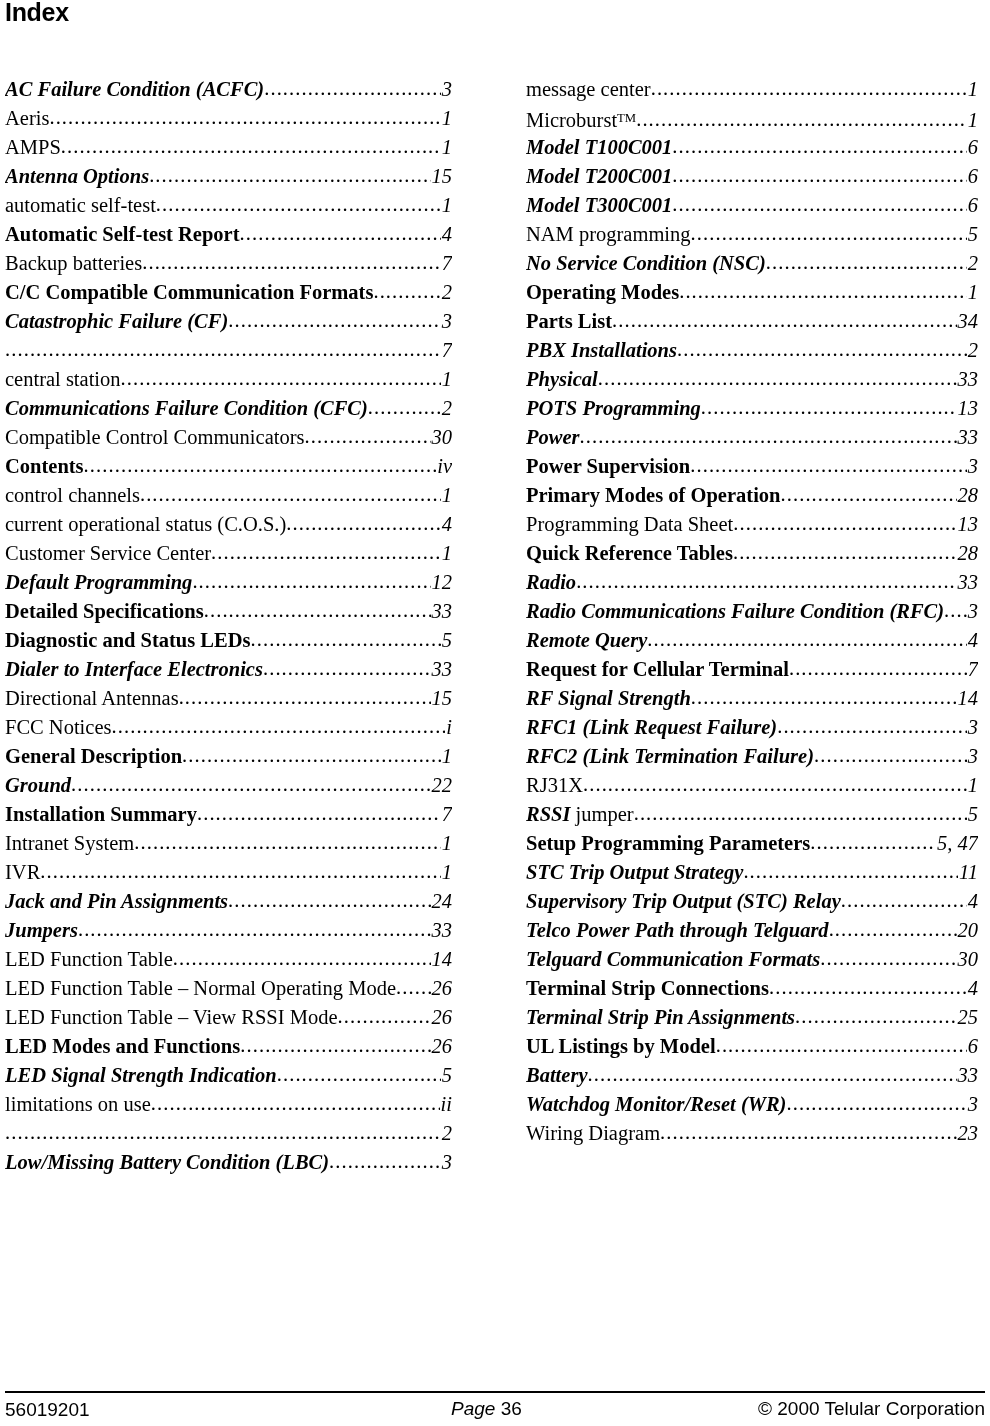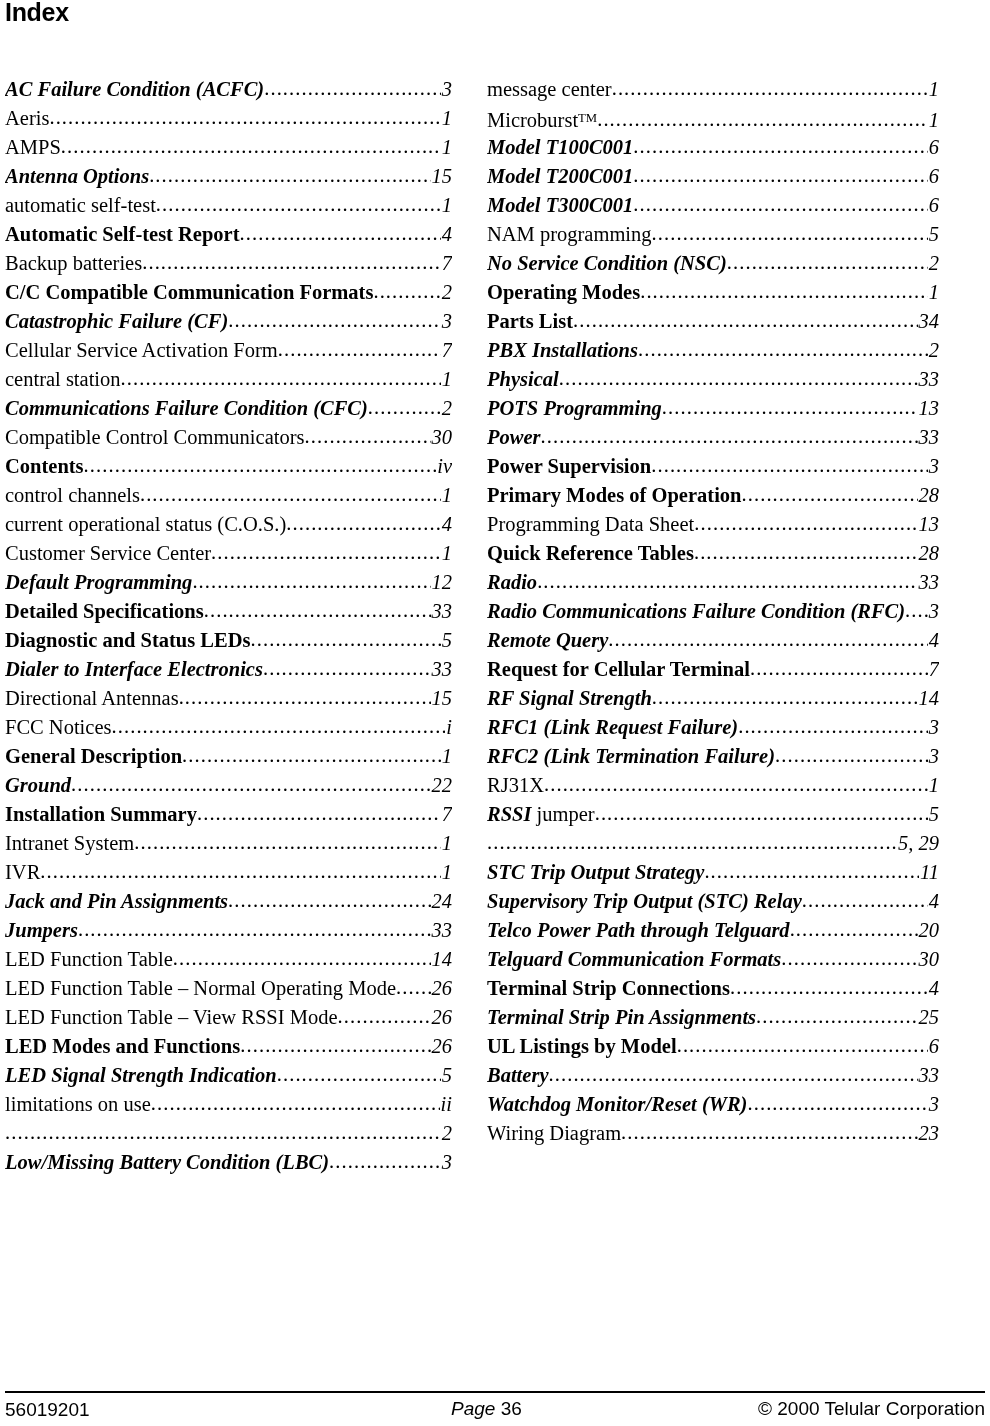--- a/index.html
+++ b/index.html
@@ -35,21 +35,21 @@
     line-height: 28px;
   }
 
   
   .col {
     position: absolute;
     top: 27px;
     margin-top: 48px;
   }
   .col-left  { left: 5px;   width: 447px; }
-  .col-right { left: 487px; width: 452px; }
+  .col-right { left: 526px; width: 452px; }
 
   
   .entry {
     display: flex;
     align-items: baseline;
     width: 100%;
     height: 29px;
     font-size: 20.5px;
     line-height: 29px;
     white-space: nowrap;
@@ -172,21 +172,20 @@
         <span class="label">C/C Compatible Communication Formats</span>
         <span class="leader">.......................................................................................................................................................................................................</span>
         <span class="page">2</span>
       </div>
       <div class="entry s-bi gap">
         <span class="label">Catastrophic Failure (CF)</span>
         <span class="leader">.......................................................................................................................................................................................................</span>
         <span class="page">3</span>
       </div>
       <div class="entry s-plain">
-        <span class="label">Cellular Service Activation Form</span>
         <span class="leader">.......................................................................................................................................................................................................</span>
         <span class="page">7</span>
       </div>
       <div class="entry s-plain">
         <span class="label">central station</span>
         <span class="leader">.......................................................................................................................................................................................................</span>
         <span class="page">1</span>
       </div>
       <div class="entry s-bi">
         <span class="label">Communications Failure Condition (CFC)</span>
@@ -449,22 +448,23 @@
         <span class="label">RJ31X</span>
         <span class="leader">.......................................................................................................................................................................................................</span>
         <span class="page">1</span>
       </div>
       <div class="entry s-bi">
         <span class="label"><span>RSSI</span><span class="nb"> jumper</span></span>
         <span class="leader">.......................................................................................................................................................................................................</span>
         <span class="page">5</span>
       </div>
       <div class="entry s-bold">
-        <span class="leader">.......................................................................................................................................................................................................</span>
-        <span class="page">5, 29</span>
+        <span class="label">Setup Programming Parameters</span>
+        <span class="leader">.......................................................................................................................................................................................................</span>
+        <span class="page">5, 47</span>
       </div>
       <div class="entry s-bi">
         <span class="label">STC Trip Output Strategy</span>
         <span class="leader">.......................................................................................................................................................................................................</span>
         <span class="page">11</span>
       </div>
       <div class="entry s-bi">
         <span class="label">Supervisory Trip Output (STC) Relay</span>
         <span class="leader">.......................................................................................................................................................................................................</span>
         <span class="page">4</span>

